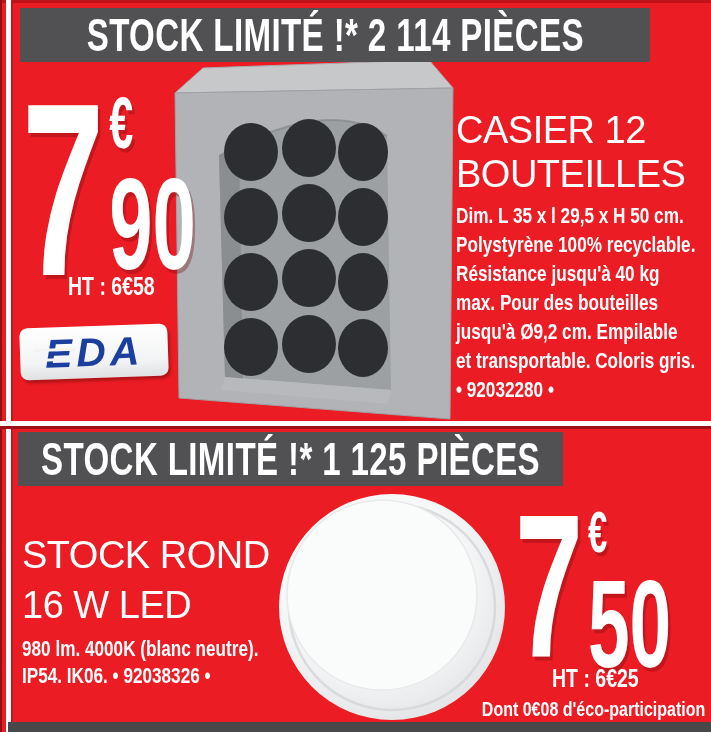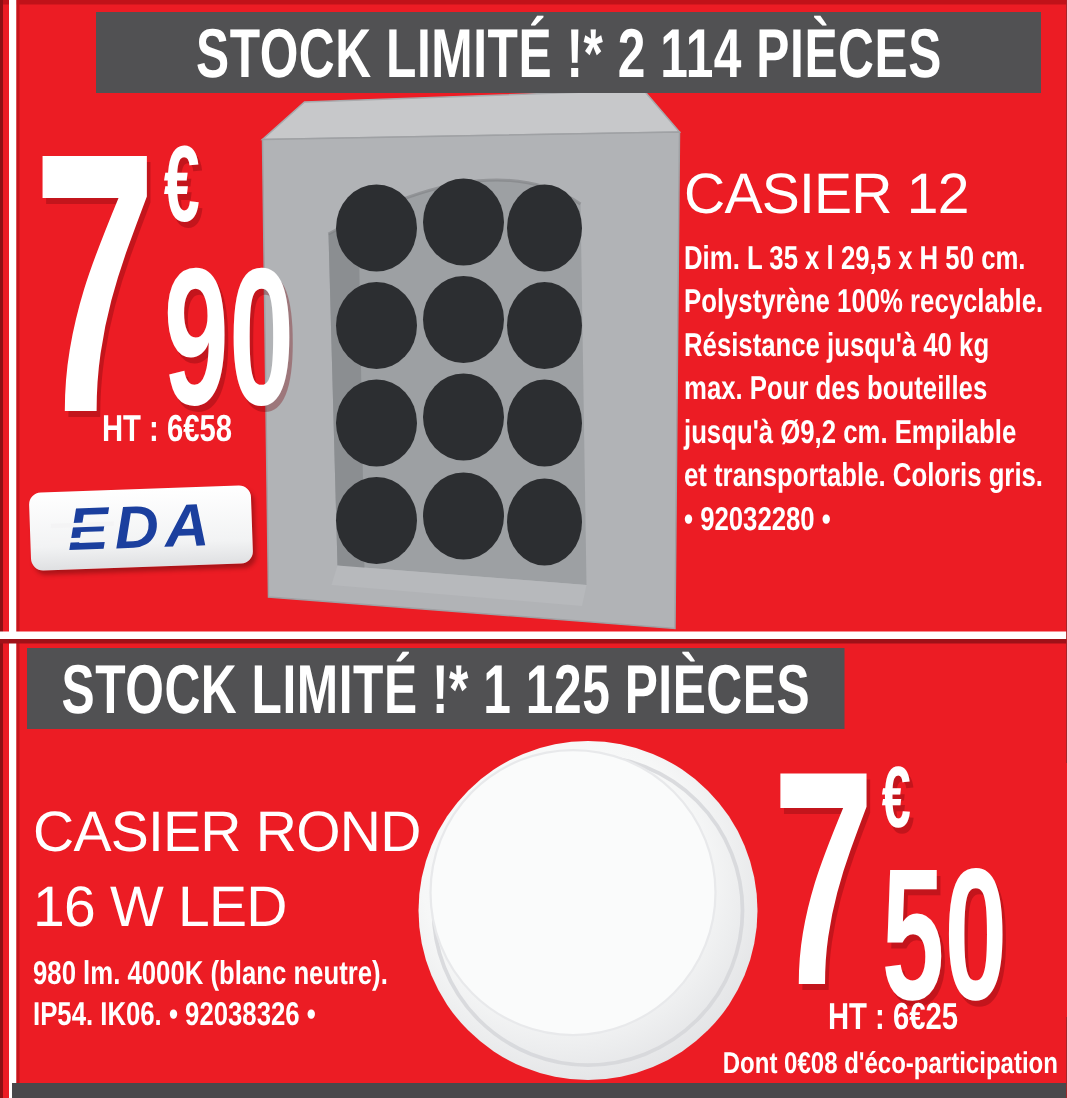--- a/index.html
+++ b/index.html
@@ -15,21 +15,21 @@
   .left-thin  { position:absolute; left:11px; top:0; width:2px; height:732px; background:#c4151c; }
   .divider-white { position:absolute; left:0; top:421px; width:711px; height:5px; background:#ffffff; z-index:6; }
   .divider-dark  { position:absolute; left:0; top:426px; width:711px; height:3px; background:#9f1118; z-index:6; }
   .bottom-bar { position:absolute; left:8px; top:722px; width:703px; height:10px; background:#48484b; z-index:7; }
 
   
   .banner {
     position:absolute; background:#515153; color:#fff;
     display:flex; align-items:center; justify-content:center; z-index:4;
   }
-  .banner-1 { left:20px; top:8px;   width:630px; height:54px;margin-left:44px; }
+  .banner-1 { left:20px; top:8px;   width:630px; height:54px; }
   .banner-2 { left:18px; top:432px; width:545px; height:54px; }
   .banner-text {
     font-weight:bold; font-size:46px; letter-spacing:0.5px; white-space:nowrap;
     transform:scaleX(0.72); transform-origin:center;
   }
 
   
   .price {
     position:absolute; display:flex; color:#fff; z-index:5;
     transform:scaleX(0.6); transform-origin:left top;
@@ -134,40 +134,41 @@
         <ellipse cx="142" cy="218" rx="27" ry="29"></ellipse>
         <ellipse cx="196" cy="222" rx="25" ry="29"></ellipse>
       <ellipse cx="84" cy="287" rx="27" ry="29"></ellipse>
         <ellipse cx="142" cy="284" rx="27" ry="29"></ellipse>
         <ellipse cx="196" cy="288" rx="25" ry="29"></ellipse>
     </g>
   </svg>
 
   <div class="col col-1">
     <div class="ptitle">CASIER 12</div>
+    <div class="ptitle">BOUTEILLES</div>
     <div class="cond-block">
       <div class="desc-line">Dim. L 35 x l 29,5 x H 50 cm.</div>
       <div class="desc-line">Polystyrène 100% recyclable.</div>
       <div class="desc-line">Résistance jusqu'à 40 kg</div>
       <div class="desc-line">max. Pour des bouteilles</div>
       <div class="desc-line">jusqu'à Ø9,2 cm. Empilable</div>
       <div class="desc-line">et transportable. Coloris gris.</div>
       <div class="desc-line">• 92032280 •</div>
     </div>
   </div>
 
   <div class="divider-white"></div>
   <div class="divider-dark"></div>
 
   <div class="banner banner-2">
     <span class="banner-text">STOCK LIMITÉ !* 1 125 PIÈCES</span>
   </div>
 
   <div class="col col-2">
-    <div class="ptitle">CASIER ROND</div>
+    <div class="ptitle">STOCK ROND</div>
     <div class="ptitle">16 W LED</div>
     <div class="cond-block">
       <div class="desc-line">980 lm. 4000K (blanc neutre).</div>
       <div class="desc-line">IP54. IK06. • 92038326 •</div>
     </div>
   </div>
 
   <svg class="photo light-photo" width="232" height="236" viewBox="0 0 232 236">
     <defs>
       <radialGradient id="lg" cx="0.42" cy="0.38" r="0.75">

